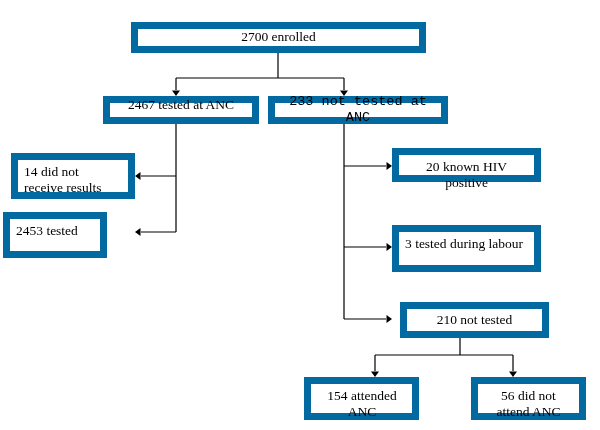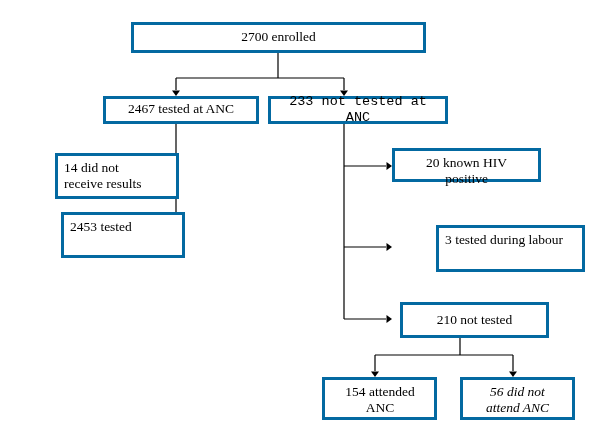--- a/index.html
+++ b/index.html
@@ -12,32 +12,31 @@
     width: 600px;
     height: 430px;
     background: #ffffff;
     font-family: "Liberation Serif", "DejaVu Serif", serif;
     color: #000000;
     overflow: hidden;
   }
   .node {
     position: absolute;
     box-sizing: border-box;
-    border: 3px solid #0369a1;
+    border: 7px solid #0369a1;
     background: #ffffff;
     font-size: 13.5px;
     line-height: 1.22;
     padding: 4px 6px;
   }
   .node.center {
     text-align: center;
   }
   .node.left {
     text-align: left;
-    margin-left: 44px;
   }
   .node.vmid {
     display: flex;
     align-items: center;
     justify-content: center;
   }
   .node.vtop {
     display: block;
   }
   .node .txt {
@@ -86,36 +85,36 @@
       <div class="node center vmid" style="left: 103px; top: 96px; width: 156px; height: 28px; align-items: flex-end;">
         <span class="txt">2467 tested at ANC</span>
       </div>
       <div class="node center vmid" style="left: 268px; top: 96px; width: 180px; height: 28px; font-family: Liberation Mono, monospace;">
         <span class="txt">233 not tested at ANC</span>
       </div>
       <div class="node left vtop" style="left: 11px; top: 153px; width: 124px; height: 46px;">
         <span class="txt">14 did not
 receive results</span>
       </div>
-      <div class="node left vtop" style="left: 17px; top: 212px; width: 124px; height: 46px;">
+      <div class="node left vtop" style="left: 3px; top: 212px; width: 104px; height: 46px;">
         <span class="txt">2453 tested</span>
       </div>
       <div class="node center vtop" style="left: 392px; top: 148px; width: 149px; height: 34px;">
         <span class="txt">20 known HIV
 positive</span>
       </div>
       <div class="node left vtop" style="left: 392px; top: 225px; width: 149px; height: 47px;">
         <span class="txt">3 tested during labour</span>
       </div>
       <div class="node center vmid" style="left: 392px; top: 302px; width: 149px; height: 36px; margin-left: 8px;">
         <span class="txt">210 not tested</span>
       </div>
-      <div class="node center vtop" style="left: 322px; top: 377px; width: 115px; height: 43px; padding-left: 7px;">
+      <div class="node center vtop" style="left: 304px; top: 377px; width: 115px; height: 43px; padding-left: 7px;">
         <span class="txt">154 attended
 ANC</span>
       </div>
-      <div class="node center vtop" style="left: 460px; top: 377px; width: 115px; height: 43px; font-style: italic;">
+      <div class="node center vtop" style="left: 471px; top: 377px; width: 115px; height: 43px;">
         <span class="txt">56 did not
 attend ANC</span>
       </div>
     </div>
 
 </div>
 
 </body></html>

